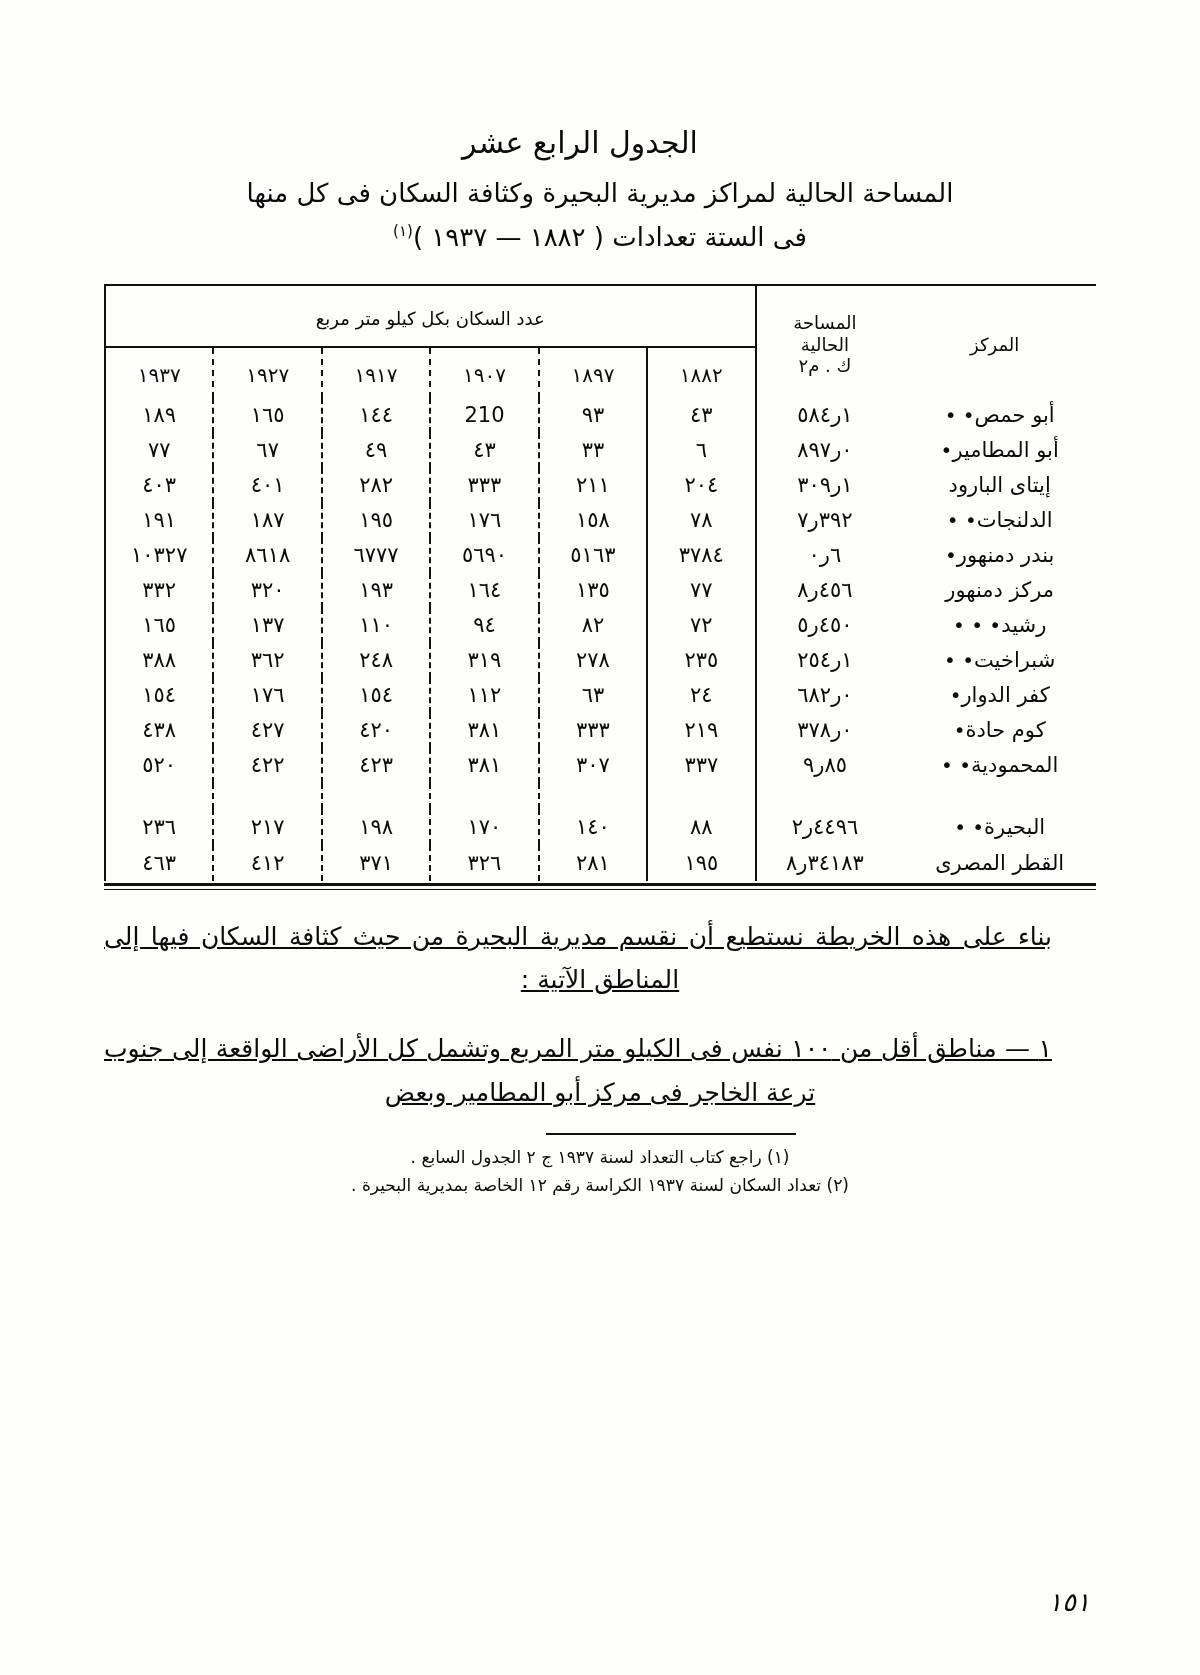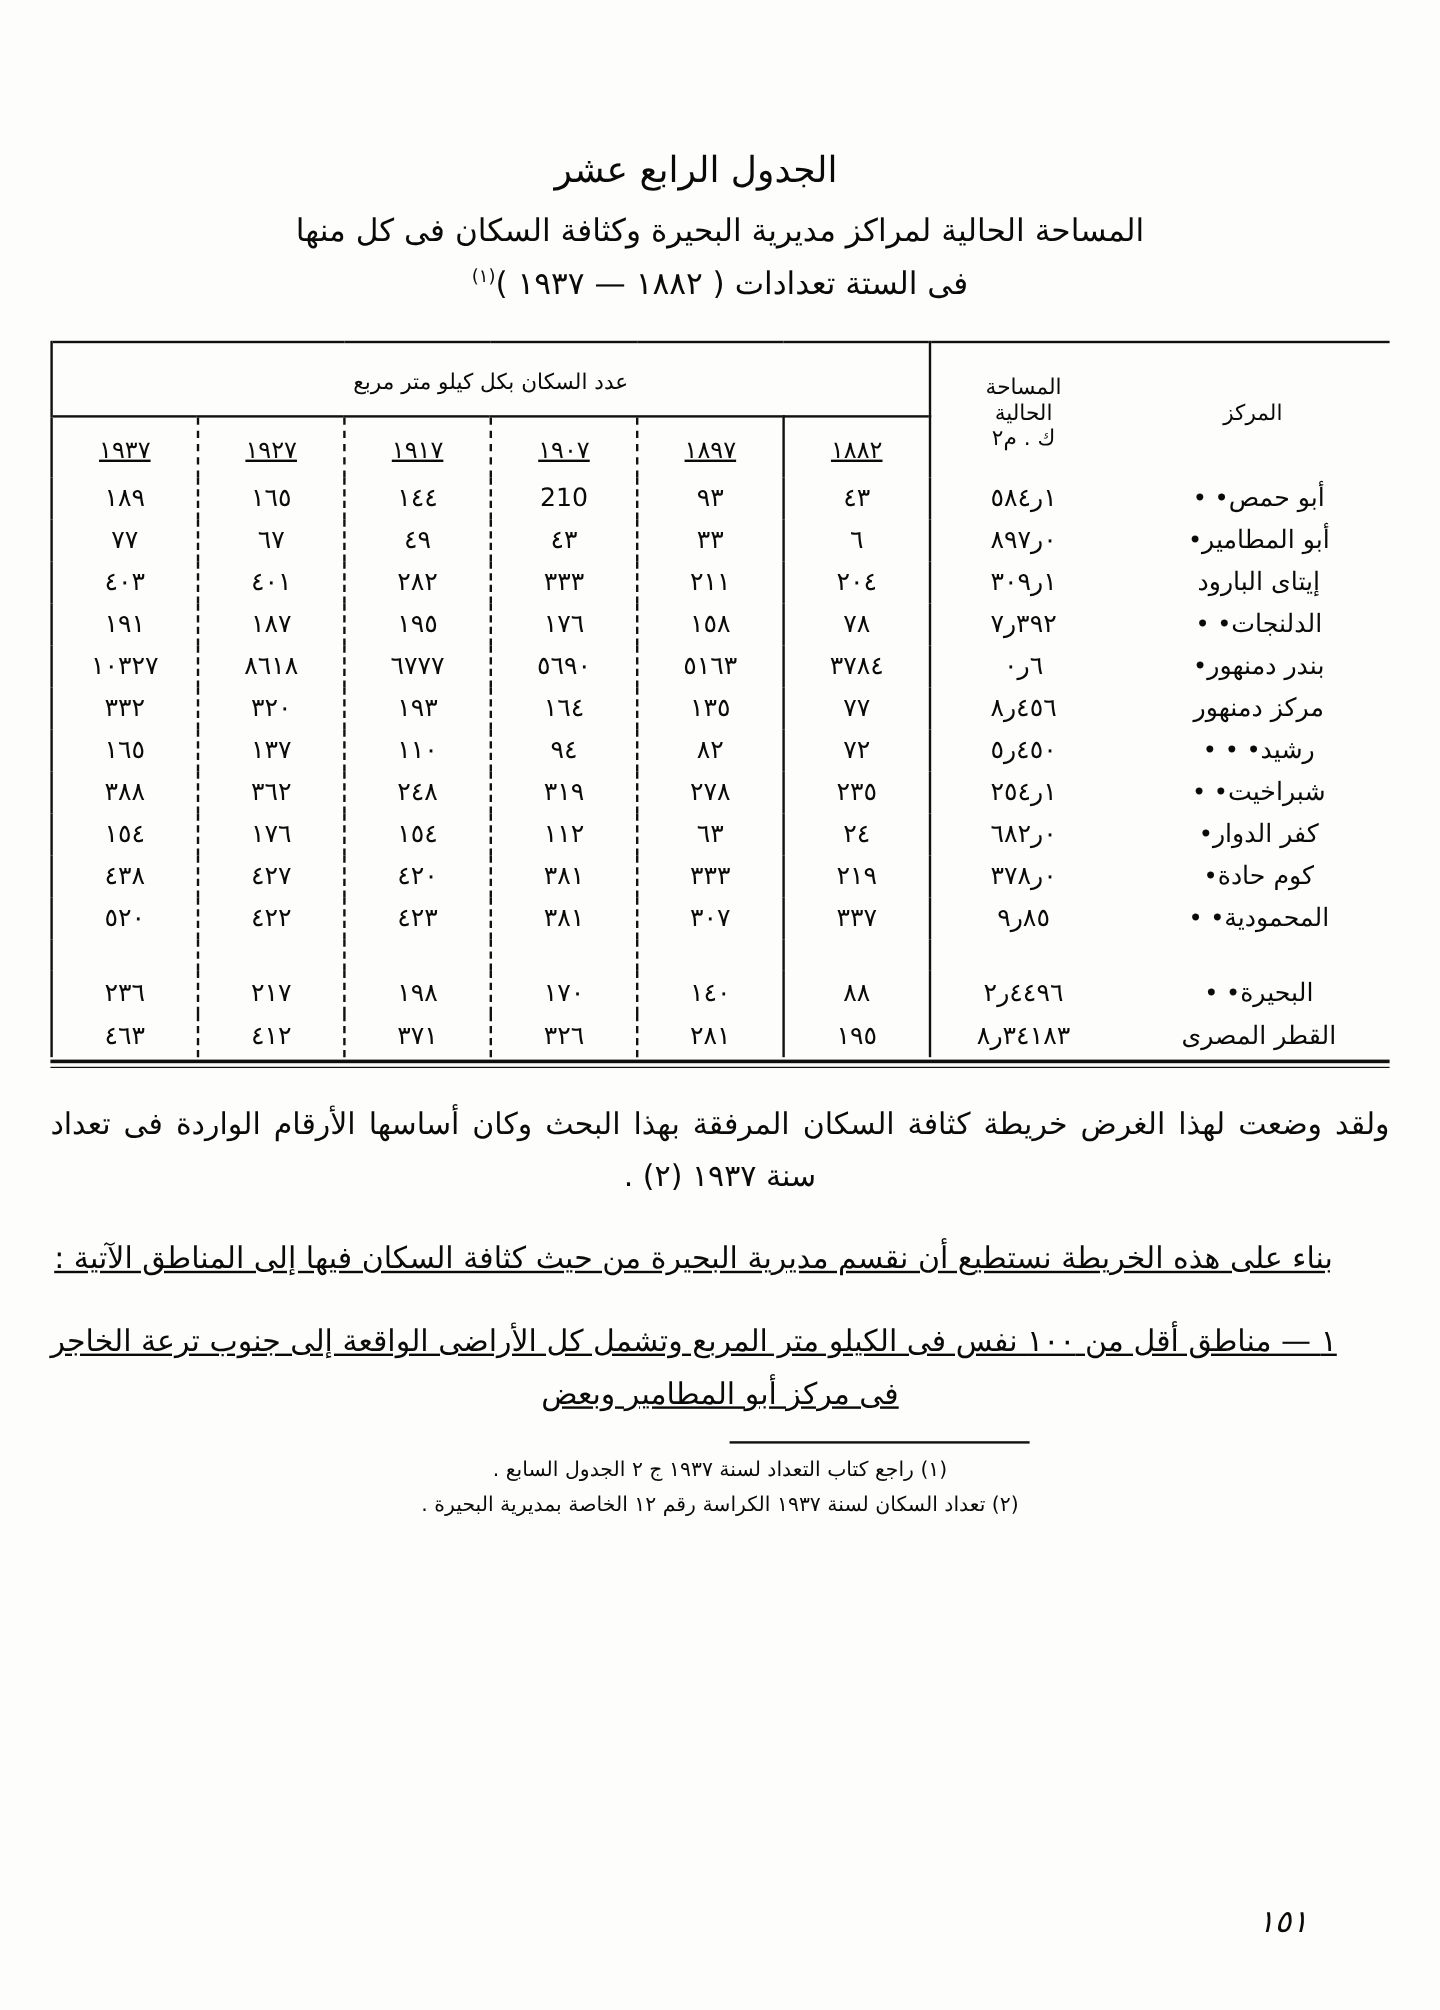--- a/index.html
+++ b/index.html
@@ -18,21 +18,21 @@
   
   .page {
     position: absolute;
     inset: 0;
     background: #fdfdfb;
   }
   .content {
     position: absolute;
     left: 0; right: 0;
     top: 0;
-    padding: 0 42px;
+    padding: 0 104px;
     box-sizing: border-box;
   }
 
   
   .title-block {
     text-align: center;
     margin-top: 120px;
   }
   .title-main {
     font-size: 30px;
@@ -87,21 +87,21 @@
   }
   thead tr.hdr-years th {
     height: 46px;
     font-size: 20px;
     border-top: 2px solid #111;
     padding-top: 4px;
   }
 
   th.col-markaz { width: 200px; font-size: 23px; }
   th.col-area   { width: 135px; font-size: 21px; line-height: 1.25; }
-  th.col-year   { width: 105px; text-decoration: underline; }
+  th.col-year   { width: 105px; }
 
   .hdr-area-stack { display:block; line-height:1.2; }
 
   tbody tr.data-row td {
     height: 35px;
     font-size: 21px;
   }
   td.cell-markaz {
     text-align: right;
     padding-right: 4px;
@@ -337,21 +337,20 @@
             <td class="vsep-dash">٣٧١</td>
             <td class="vsep-dash">٤١٢</td>
             <td class="vsep-solid">٤٦٣</td>
           </tr>
         </tbody>
     </table>
     <div class="table-bottom-rule"></div>
   </div>
 
   <div class="body-text">
-    <p class="para">ولقد وضعت لهذا الغرض خريطة كثافة السكان المرفقة بهذا البحث وكان أساسها الأرقام الواردة فى تعداد سنة ١٩٣٧ (٢) .</p>
     <p class="para indent">بناء على هذه الخريطة نستطيع أن نقسم مديرية البحيرة من حيث كثافة السكان فيها إلى المناطق الآتية :</p>
     <p class="para indent">١ — مناطق أقل من ١٠٠ نفس فى الكيلو متر المربع وتشمل كل الأراضى الواقعة إلى جنوب ترعة الخاجر فى مركز أبو المطامير وبعض</p>
   </div>
 
   <div class="fn-rule"></div>
   <div class="footnotes">
     <div class="footnote">(١)  راجع كتاب التعداد لسنة ١٩٣٧ ج ٢ الجدول السابع .</div>
     <div class="footnote">(٢)  تعداد السكان لسنة ١٩٣٧ الكراسة رقم ١٢ الخاصة بمديرية البحيرة .</div>
   </div>
 

